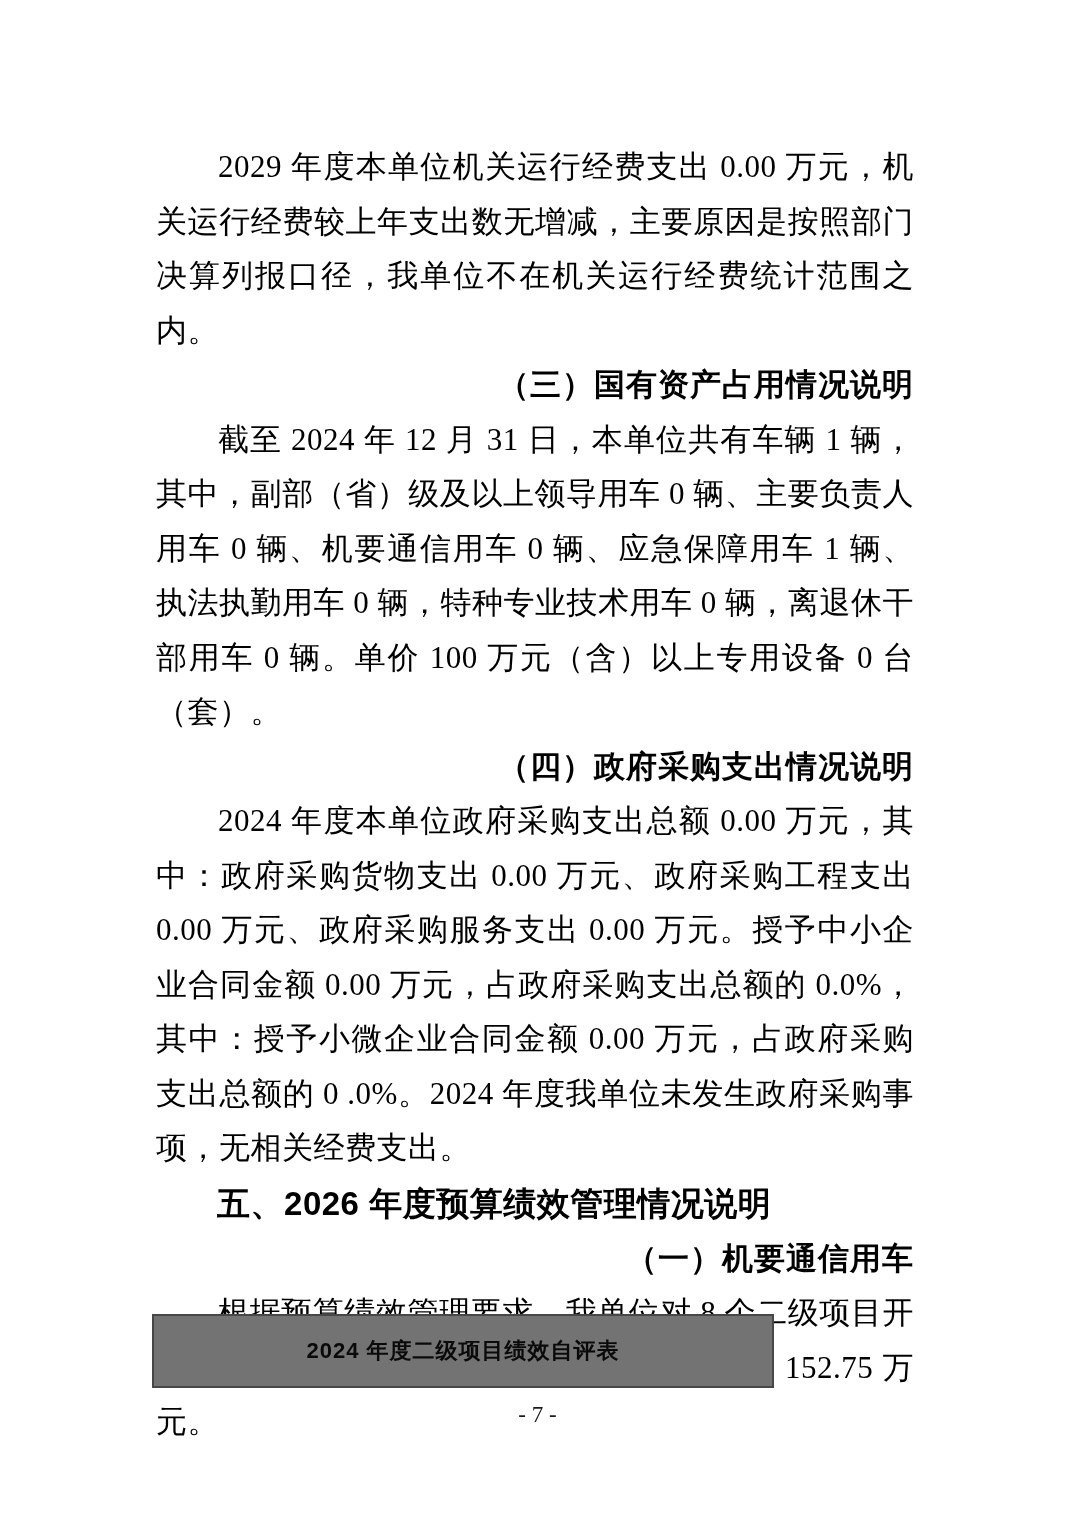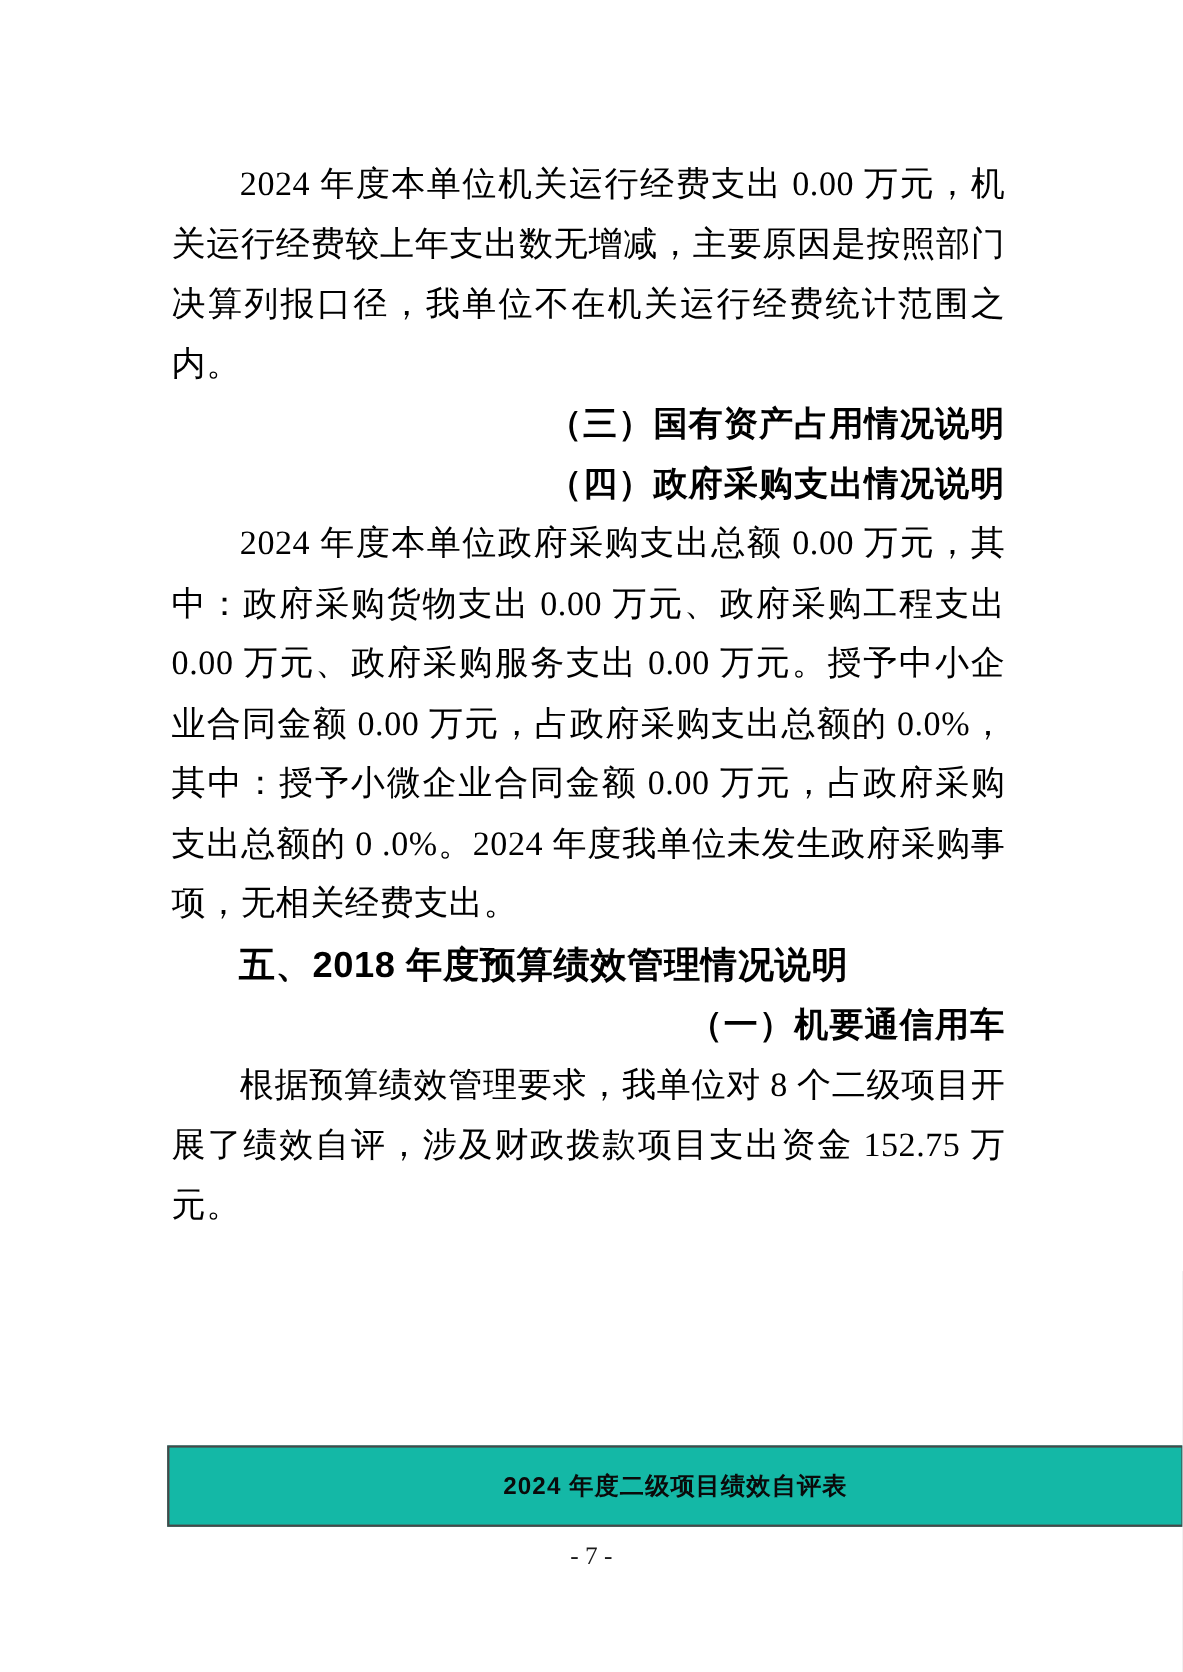--- a/index.html
+++ b/index.html
@@ -44,28 +44,28 @@
     line-height: 56px;
     font-weight: bold;
     text-indent: 1.85em;
     letter-spacing: 0.5px;
     font-family: "Liberation Sans", "DejaVu Sans", sans-serif;
   }
   .table-box {
     position: absolute;
     left: 152px;
     top: 1314px;
-    width: 924px;
+    width: 622px;
     height: 74px;
     box-sizing: border-box;
     border: 2px solid #474747;
     display: flex;
     align-items: center;
     justify-content: center;
-    background: #14b8a6;
+    background: #737373;
   }
   .table-title {
     font-family: "Liberation Sans", "DejaVu Sans", sans-serif;
     font-weight: bold;
     font-size: 22px;
     letter-spacing: 1px;
     color: #0a0a0a;
   }
   .page-number {
     position: absolute;
@@ -77,30 +77,31 @@
     color: #1a1a1a;
     font-family: "Liberation Serif", "DejaVu Serif", serif;
   }
 </style>
 </head>
 <body>
 
 <div class="page">
 
   <div class="content">
-    <p class="para">2024 年度本单位机关运行经费支出 0.00 万元，机关运行经费较上年支出数无增减，主要原因是按照部门决算列报口径，我单位不在机关运行经费统计范围之内。</p>
+    <p class="para">2029 年度本单位机关运行经费支出 0.00 万元，机关运行经费较上年支出数无增减，主要原因是按照部门决算列报口径，我单位不在机关运行经费统计范围之内。</p>
 
     <p class="h2">（三）国有资产占用情况说明</p>
 
+    <p class="para">截至 2024 年 12 月 31 日，本单位共有车辆 1 辆，其中，副部（省）级及以上领导用车 0 辆、主要负责人用车 0 辆、机要通信用车 0 辆、应急保障用车 1 辆、执法执勤用车 0 辆，特种专业技术用车 0 辆，离退休干部用车 0 辆。单价 100 万元（含）以上专用设备 0 台（套）。</p>
 
     <p class="h2">（四）政府采购支出情况说明</p>
 
     <p class="para">2024 年度本单位政府采购支出总额 0.00 万元，其中：政府采购货物支出 0.00 万元、政府采购工程支出 0.00 万元、政府采购服务支出 0.00 万元。授予中小企业合同金额 0.00 万元，占政府采购支出总额的 0.0%，其中：授予小微企业合同金额 0.00 万元，占政府采购支出总额的 0 .0%。2024 年度我单位未发生政府采购事项，无相关经费支出。</p>
 
-    <p class="h1">五、2018 年度预算绩效管理情况说明</p>
+    <p class="h1">五、2026 年度预算绩效管理情况说明</p>
 
     <p class="h2">（一）机要通信用车</p>
 
     <p class="para">根据预算绩效管理要求，我单位对 8 个二级项目开展了绩效自评，涉及财政拨款项目支出资金 152.75 万元。</p>
 
   </div>
 
   <div class="table-box">
     <span class="table-title">2024 年度二级项目绩效自评表</span>
   </div>

